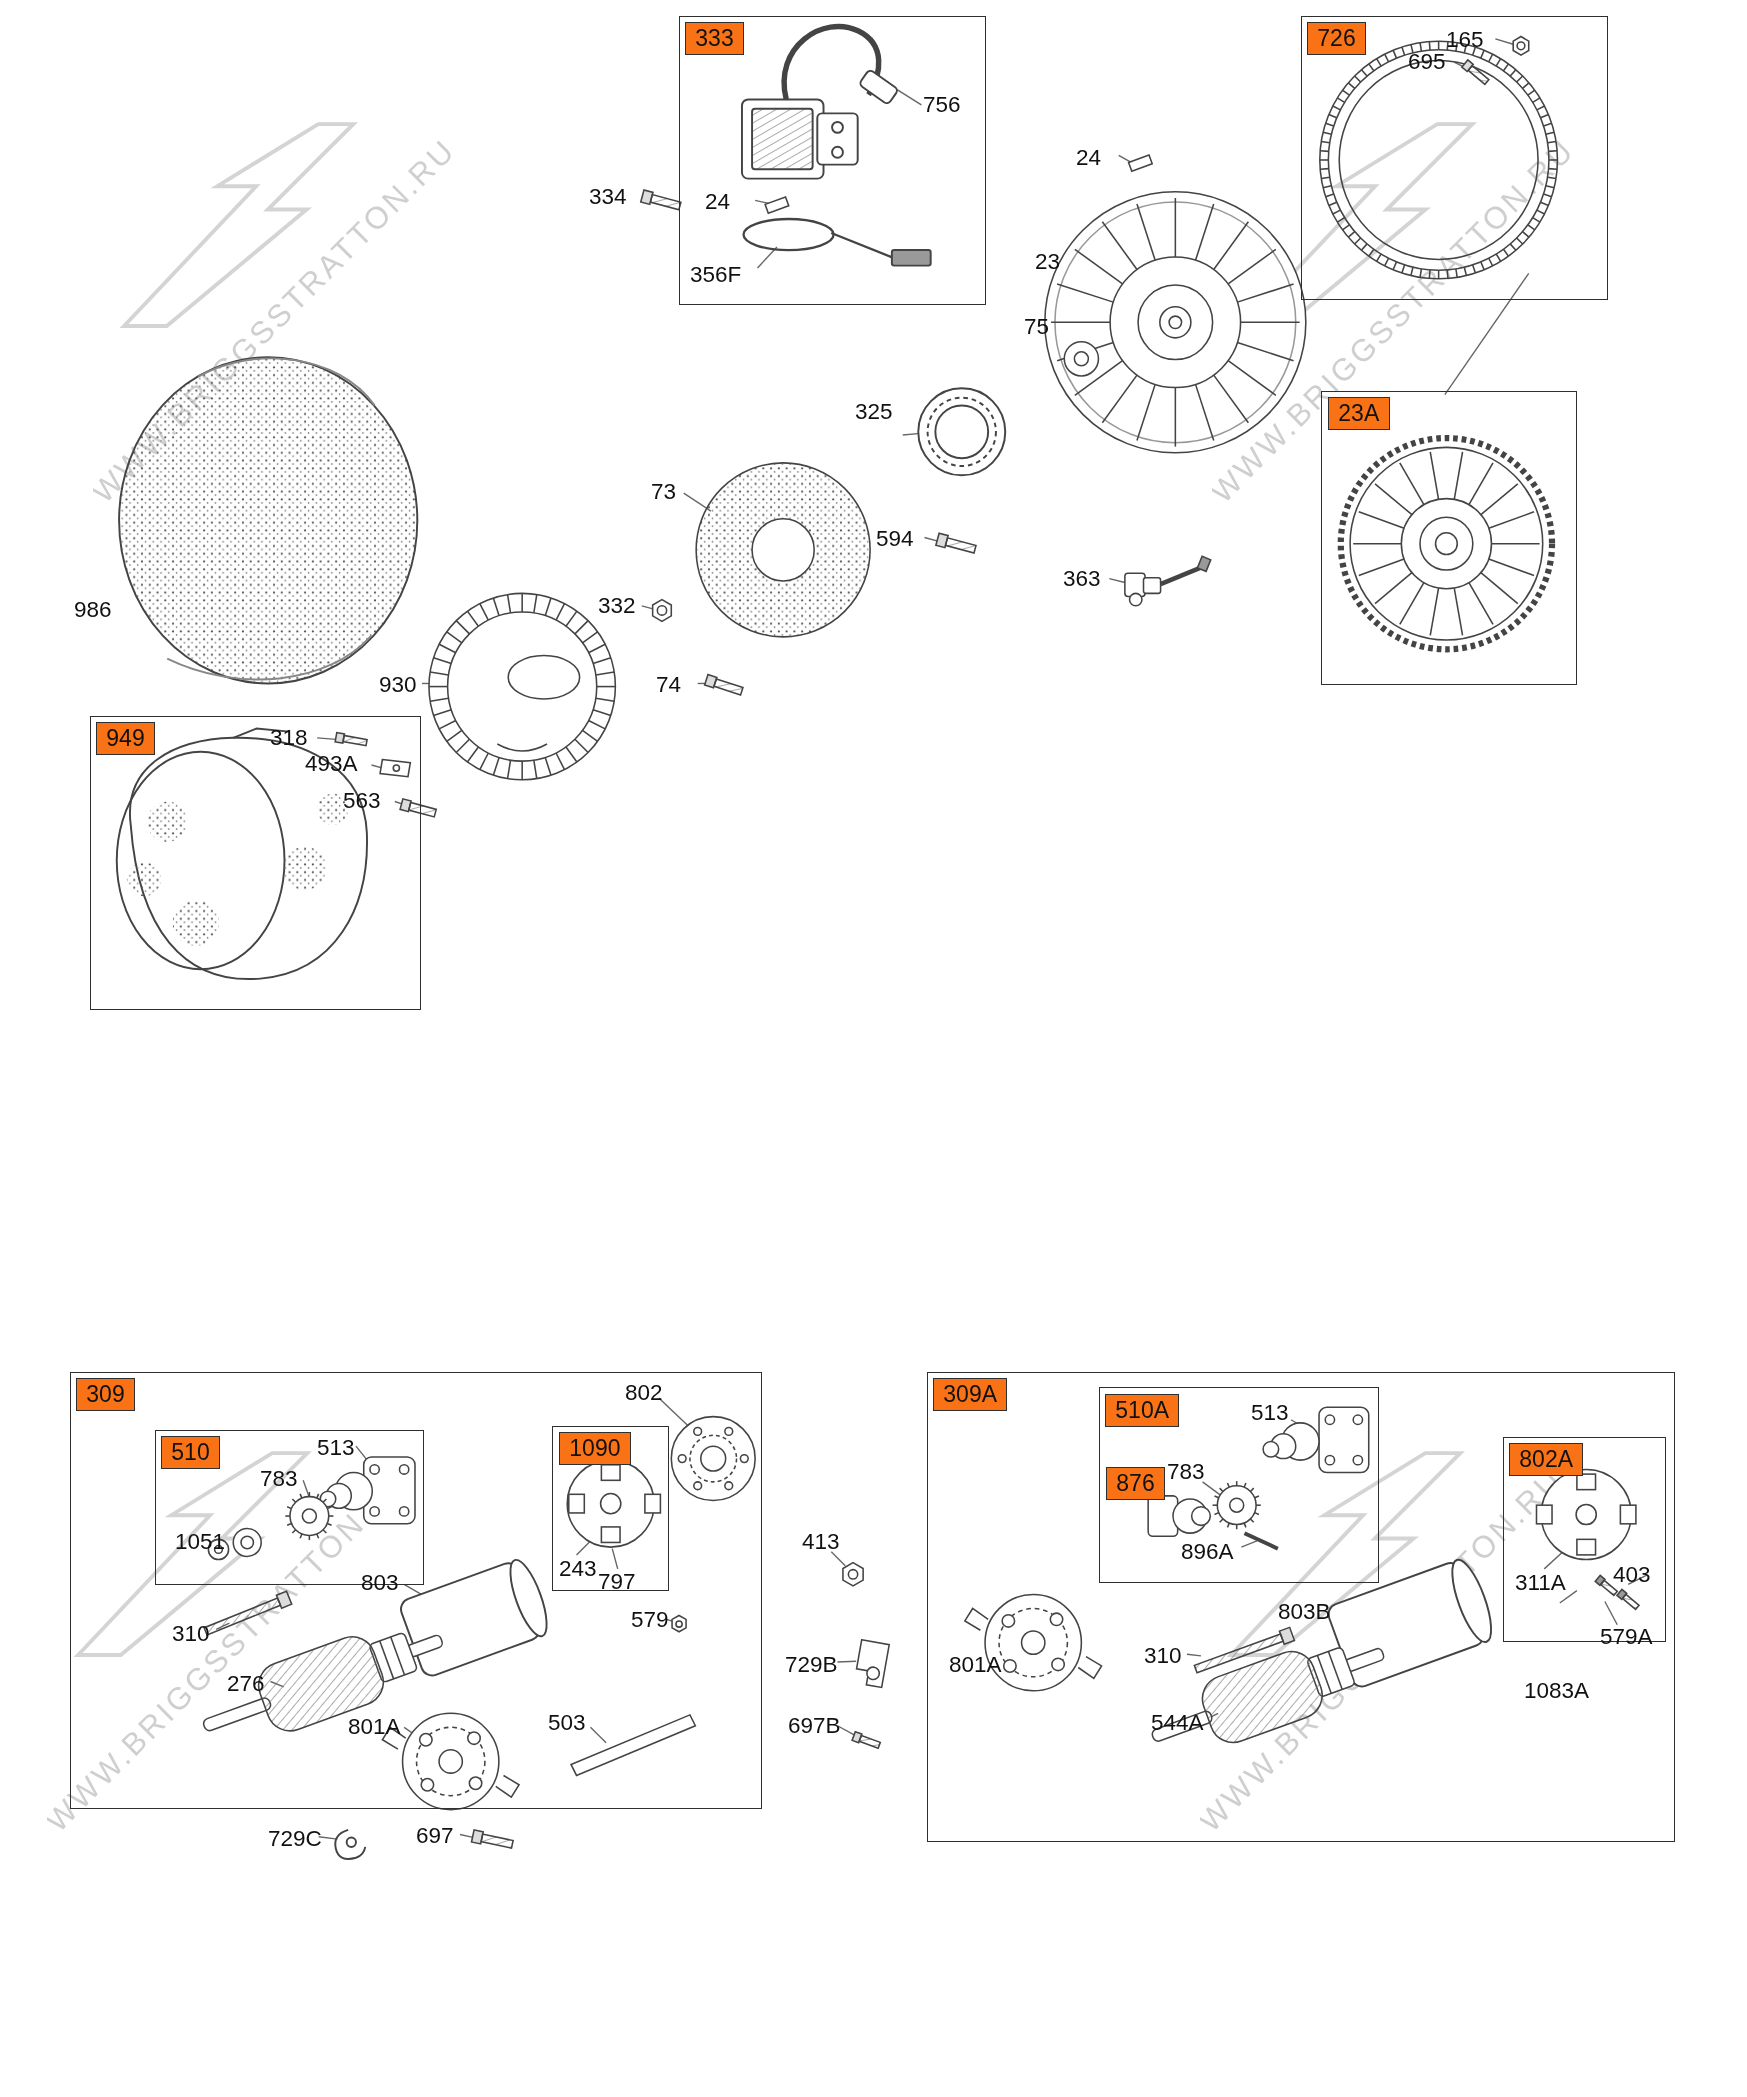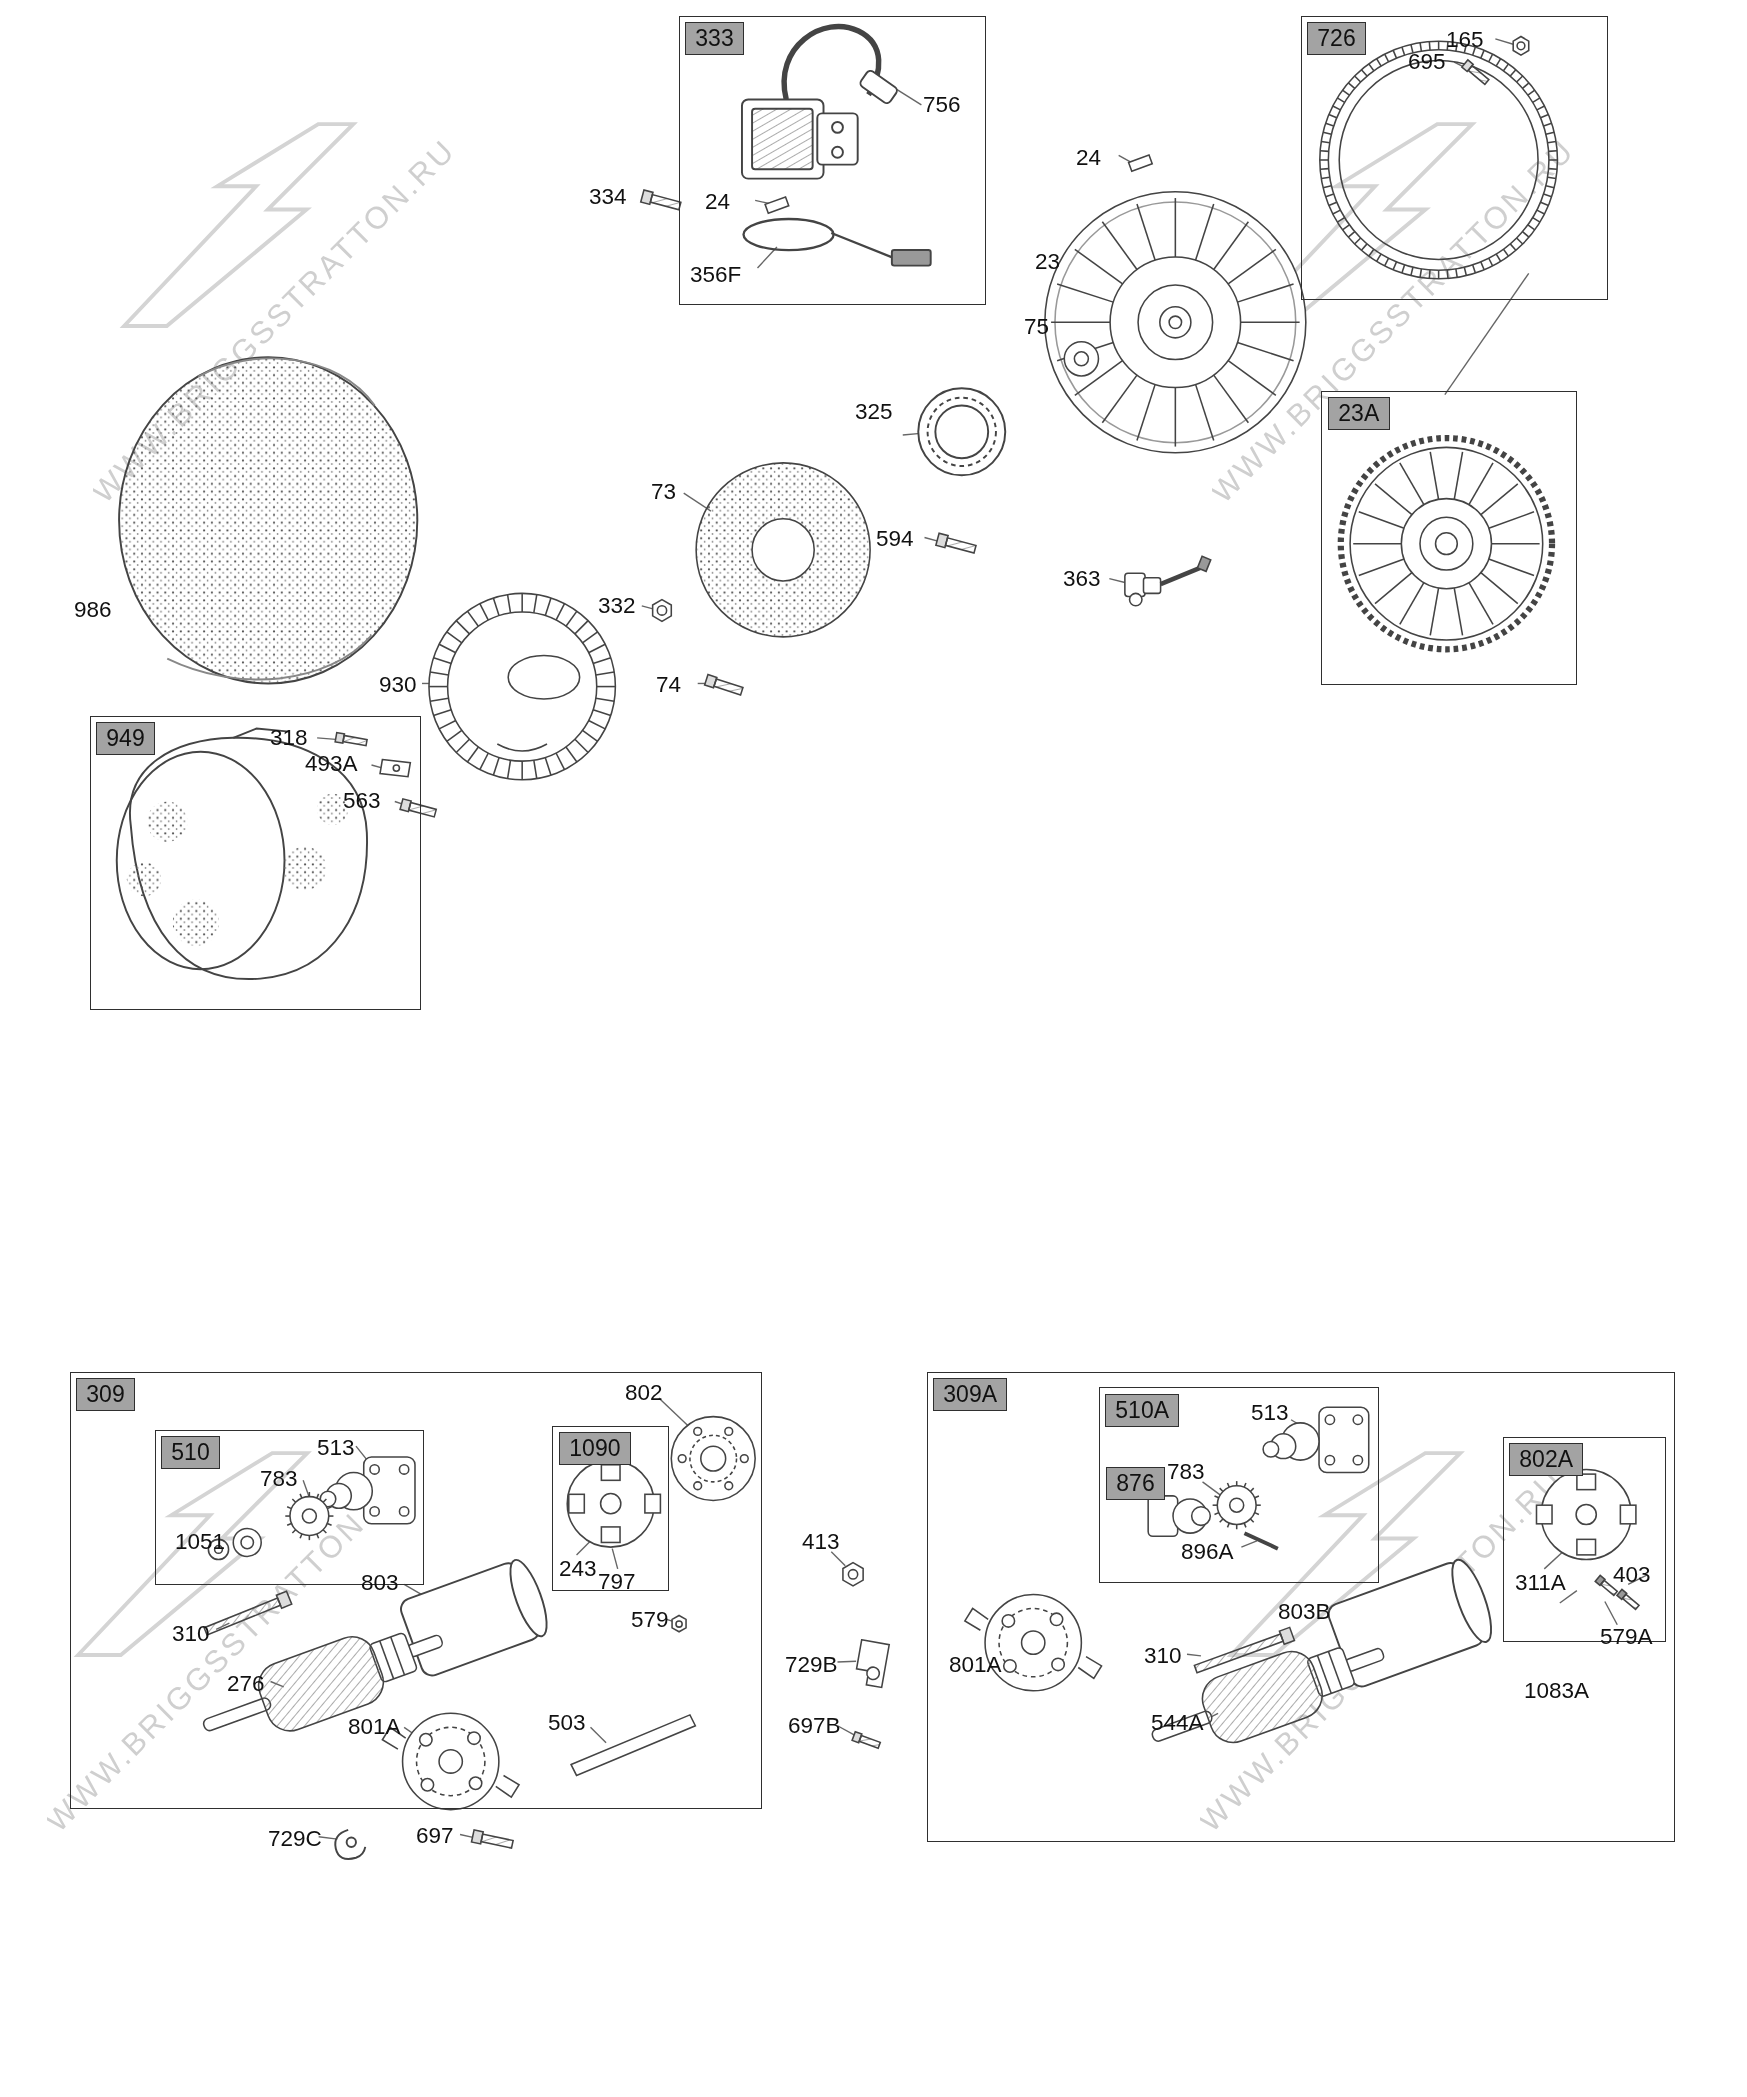--- a/index.html
+++ b/index.html
@@ -8,21 +8,21 @@
   #canvas { position:relative; width:1748px; height:2097px; background:#fff; overflow:hidden; }
 
   .wm { position:absolute; z-index:1; }
 
   #art { position:absolute; left:0; top:0; z-index:2; }
 
   .groupbox { position:absolute; border:1.6px solid #2f2f2f; z-index:3; }
 
   .boxlabel {
     position:absolute; z-index:5;
-    border:1.6px solid #2f2f2f; background:#a3a3a3;
+    border:1.6px solid #2f2f2f; background:#f97316;
     padding:1.6px 9.3px; font-size:23px; line-height:1.2;
     white-space:nowrap;
   }
 
   .pl {
     position:absolute; z-index:5;
     font-size:22.5px; line-height:1.1; white-space:nowrap;
   }
 
   .note {

